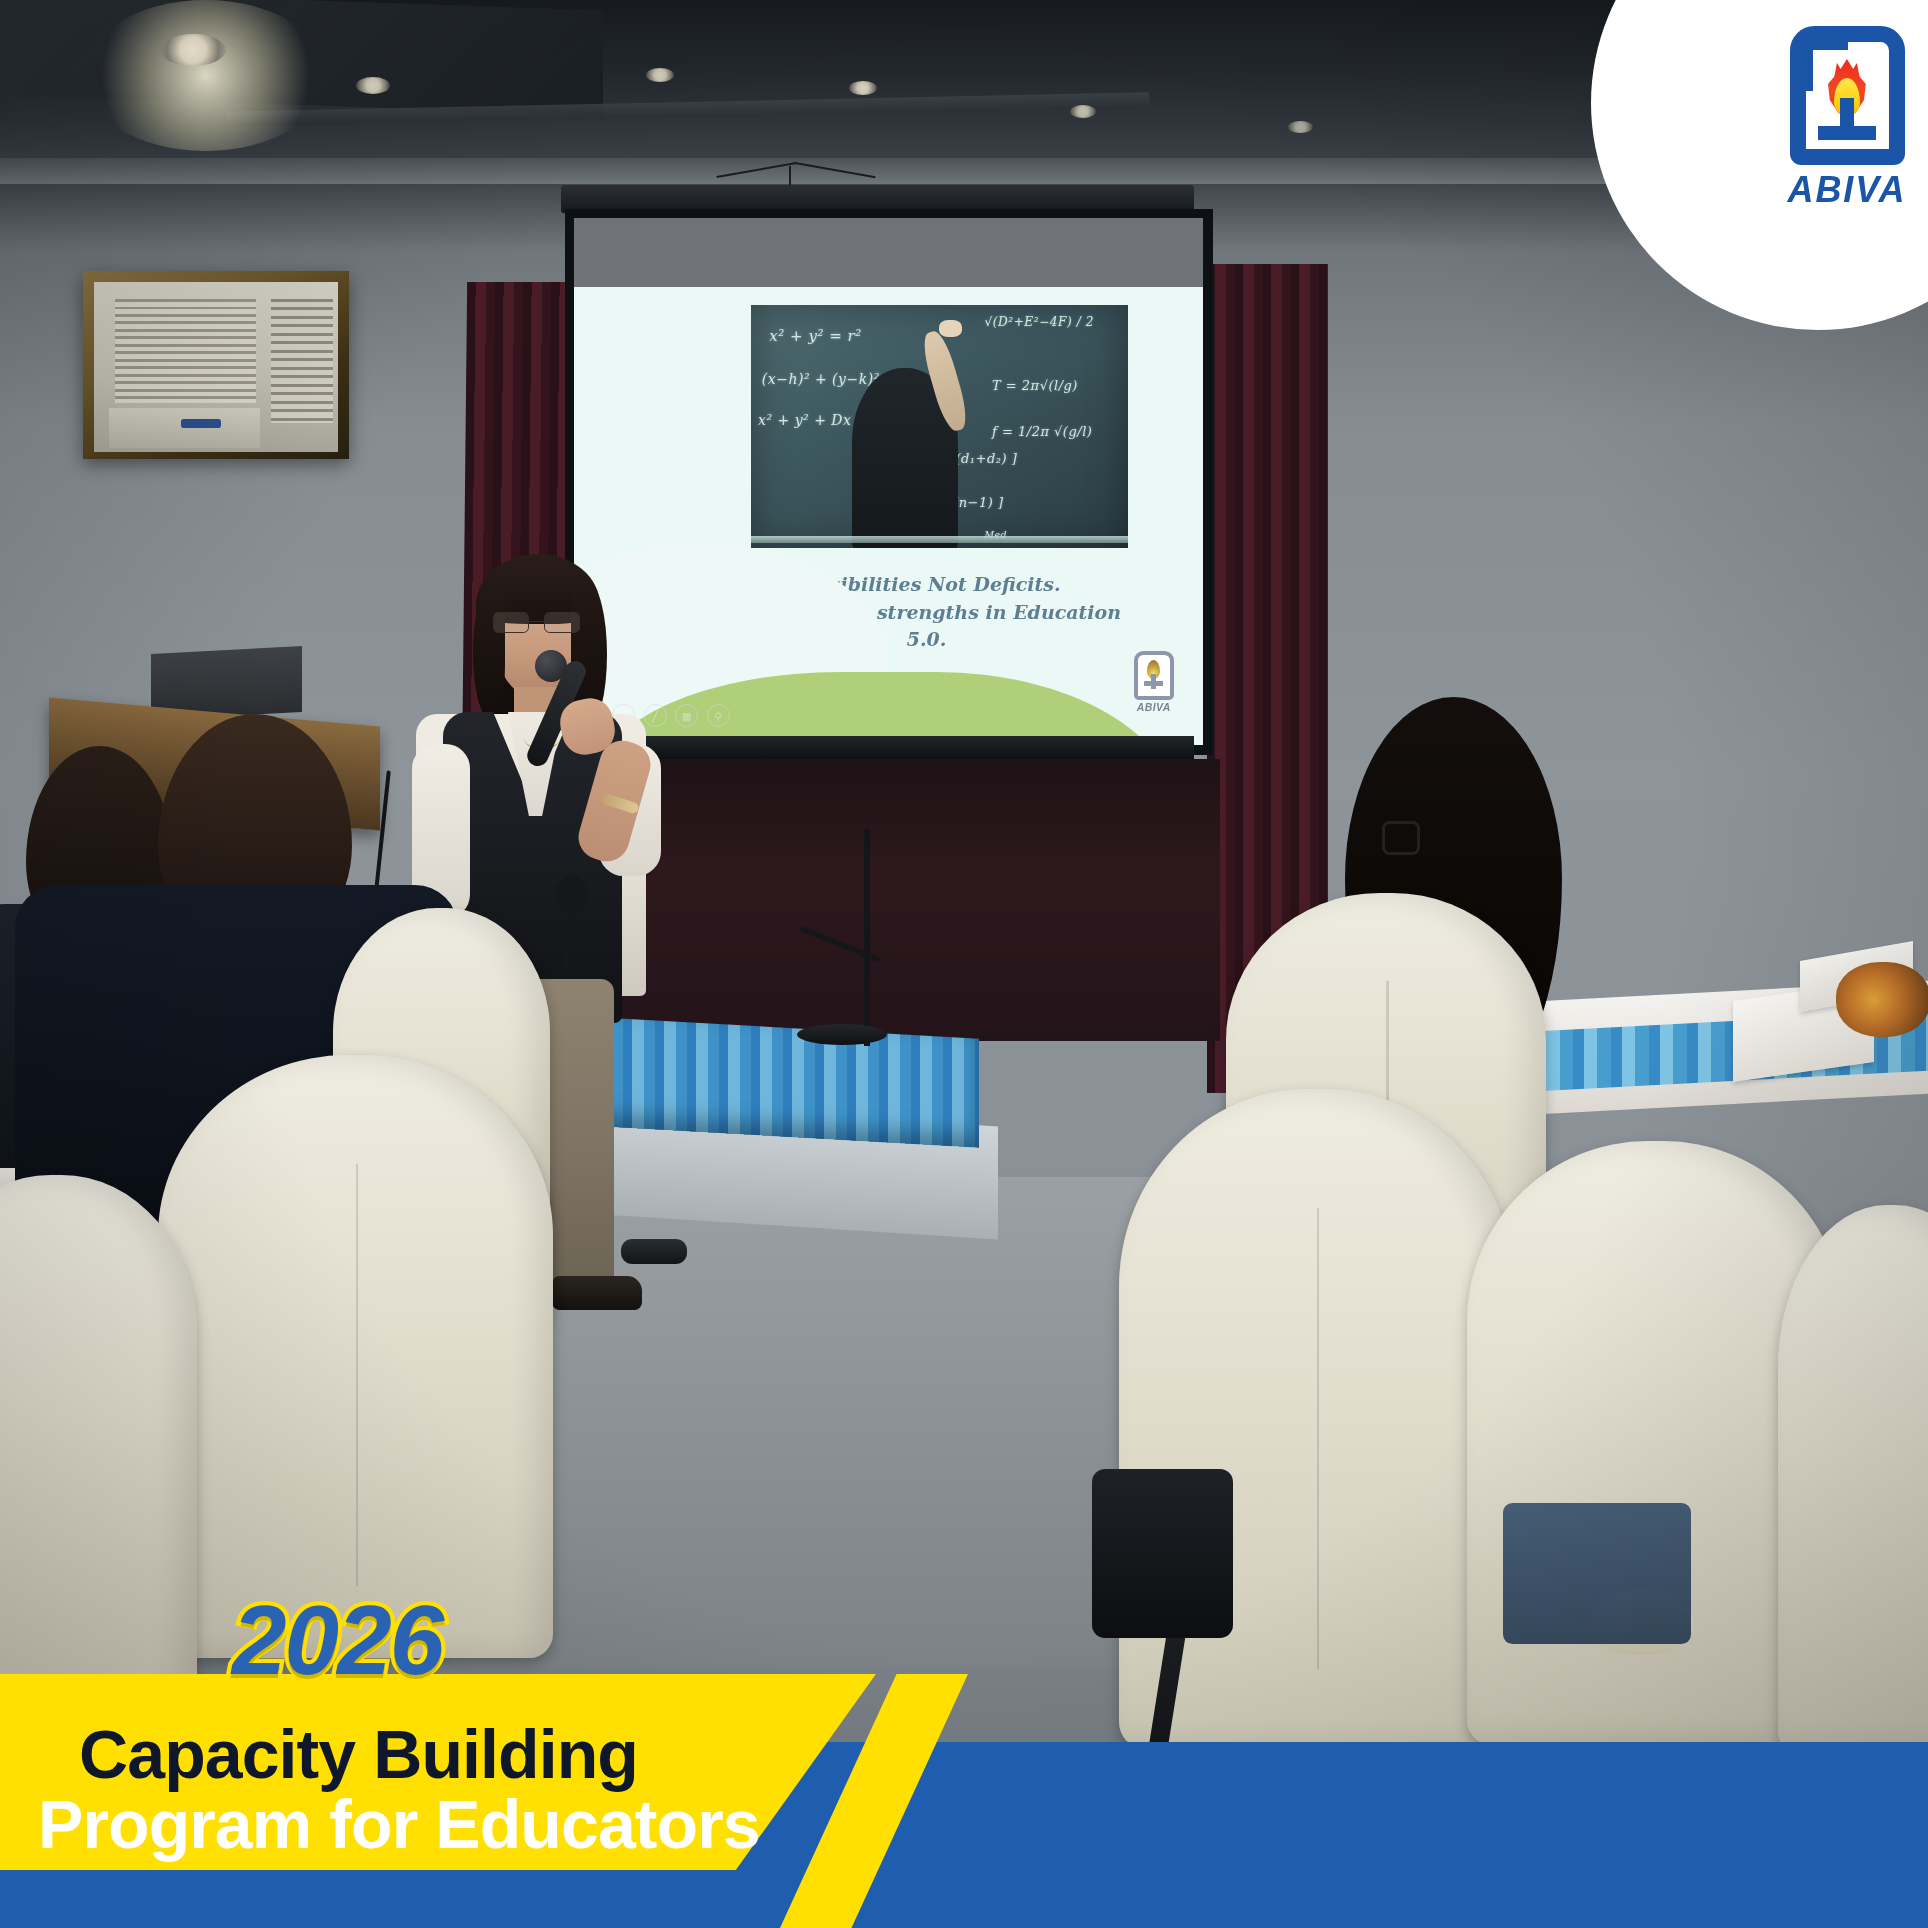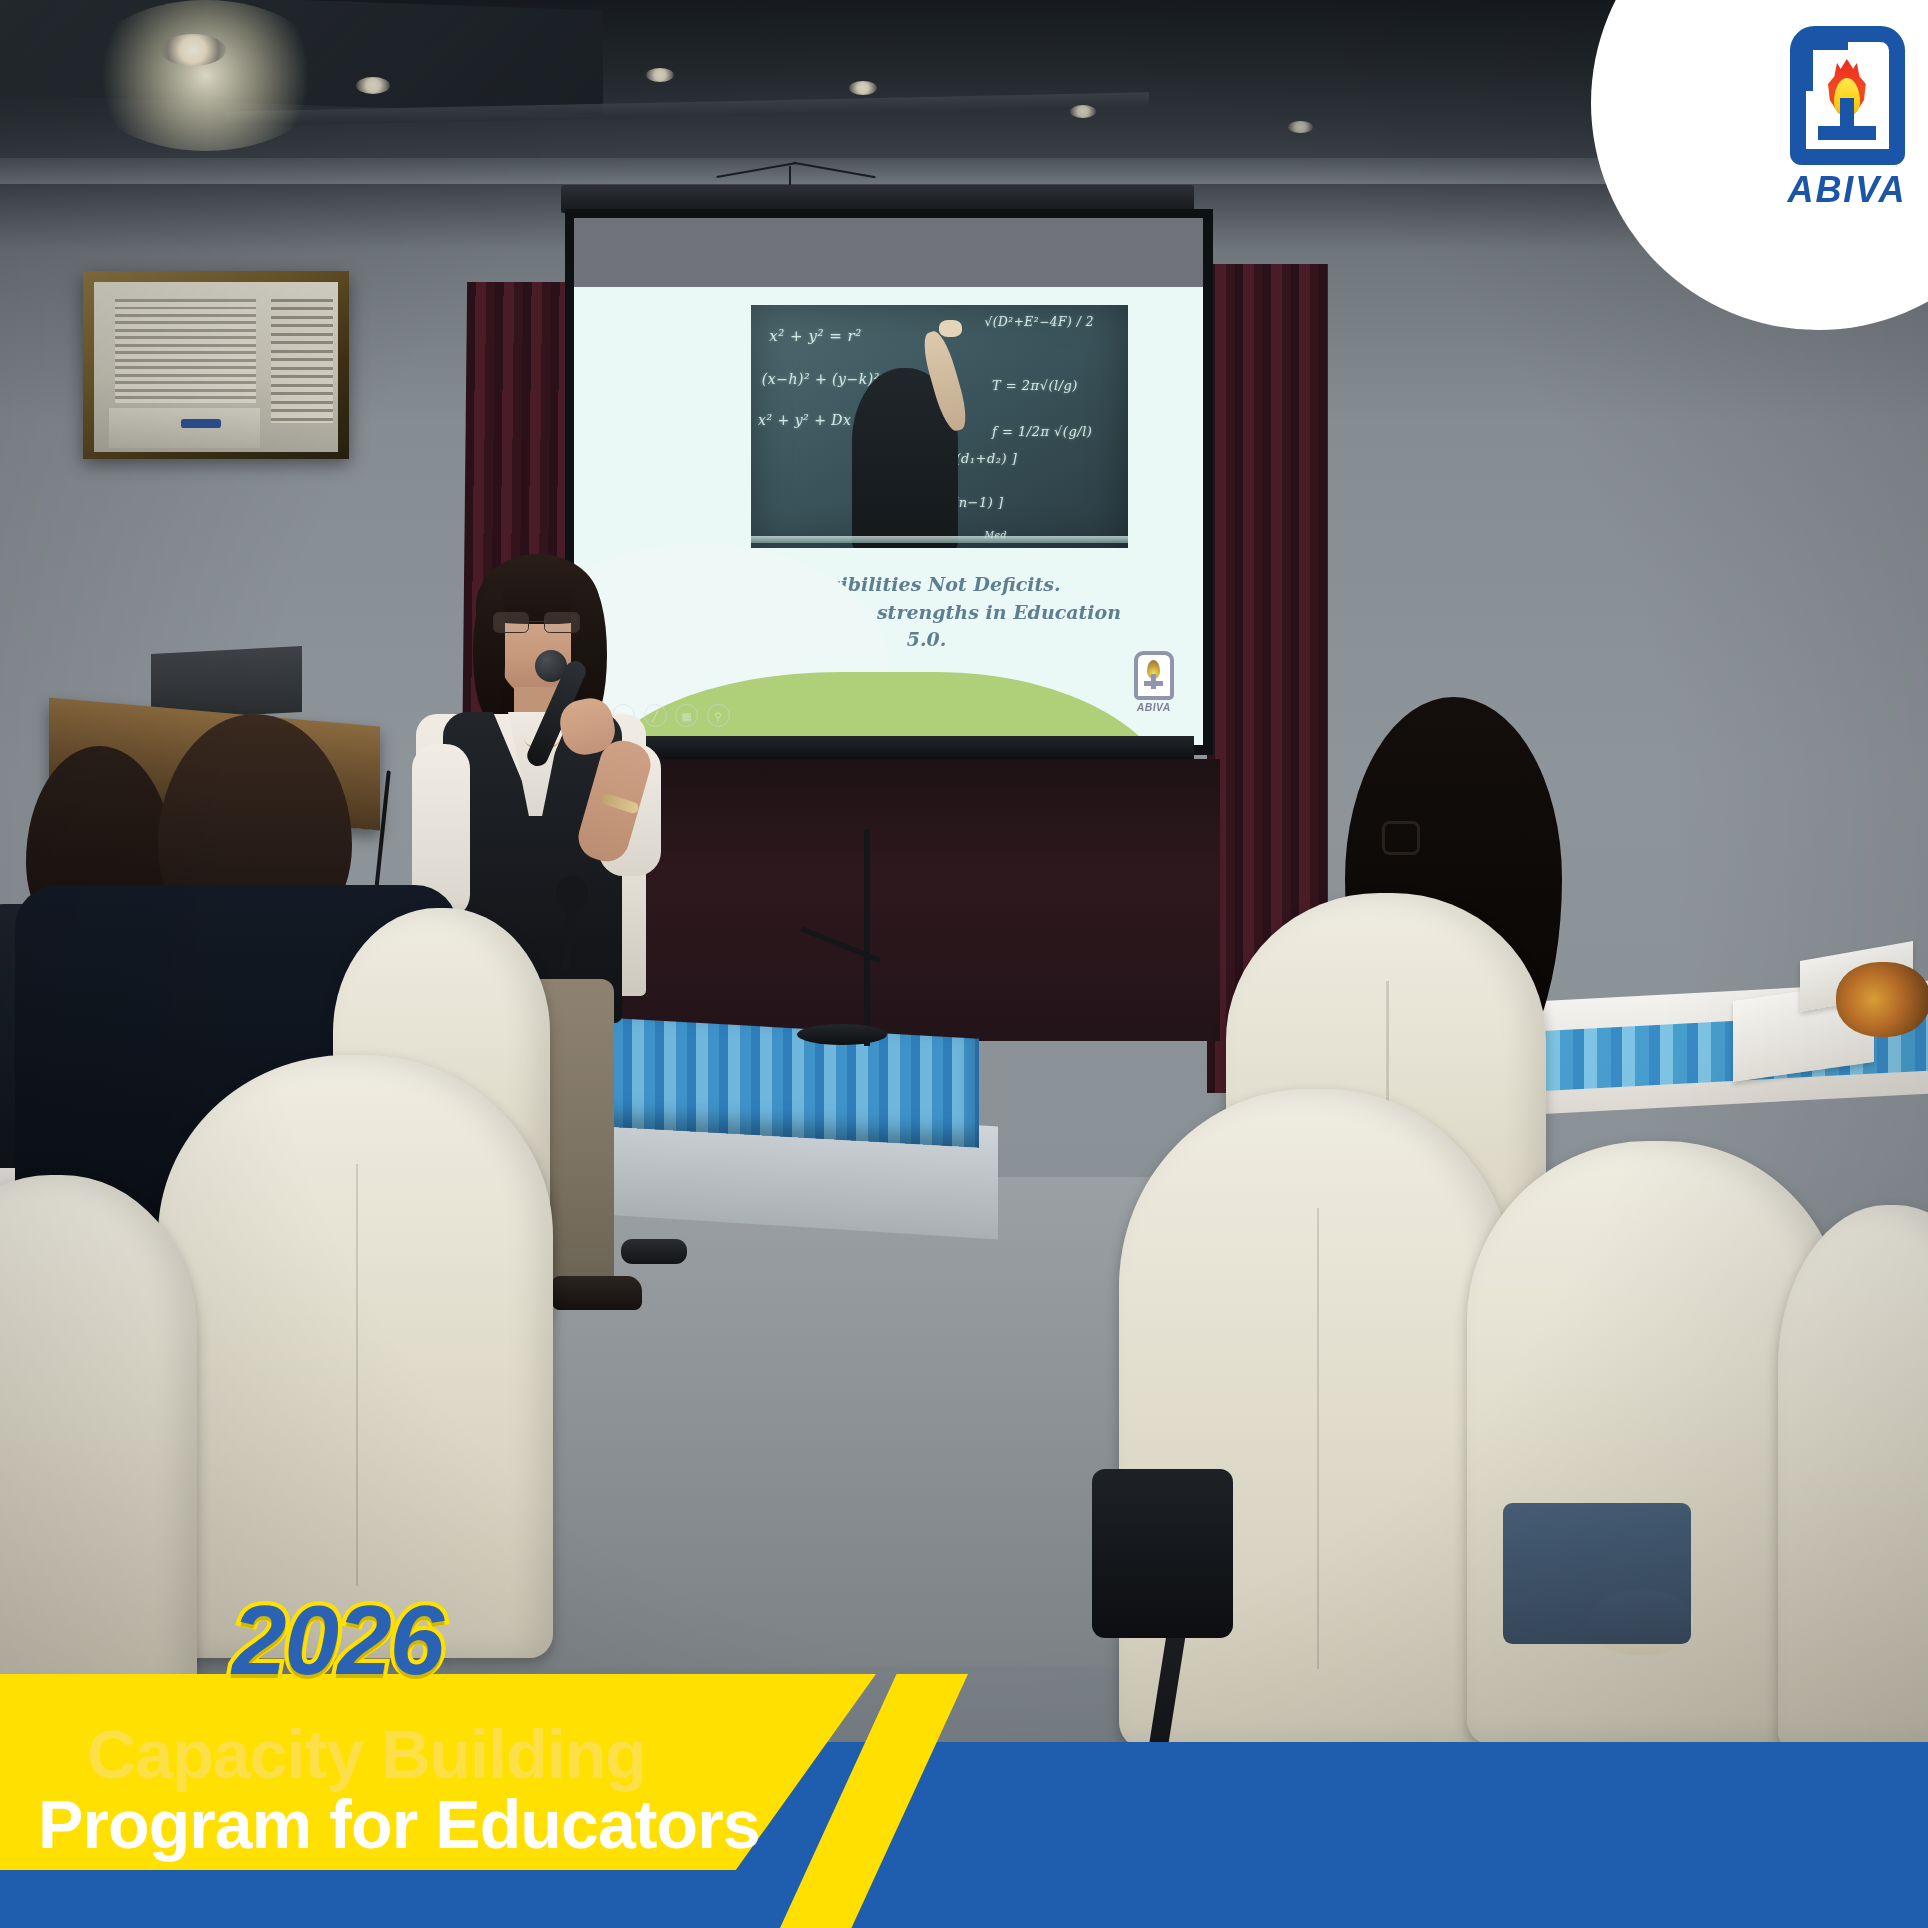--- a/index.html
+++ b/index.html
@@ -459,23 +459,22 @@
   }
   .year{
     left:232px;top:1591px;width:301px;
     font-size:98px;font-weight:bold;font-style:italic;color:#2a63b4;
     letter-spacing:-1.9px;line-height:1;
     -webkit-text-stroke:8.5px #ffe000;paint-order:stroke fill;
     text-shadow:0 3.8px 0 rgba(0,0,0,.18);
   }
   .title1{
     left:79px;top:1719px;width:772px;
-    font-size:68px;font-weight:bold;color:#fde047;line-height:1.04;
+    font-size:68px;font-weight:bold;color:#0f172a;line-height:1.04;
     letter-spacing:-0.9px;
-    margin-left:8px;
   }
   .title2{
     left:38px;top:1789px;width:829px;
     font-size:68px;font-weight:bold;color:#ffffff;line-height:1.04;
     letter-spacing:-0.9px;
   }
 
   
   .vignette{
     left:0;top:0;width:1928px;height:1928px;pointer-events:none;

